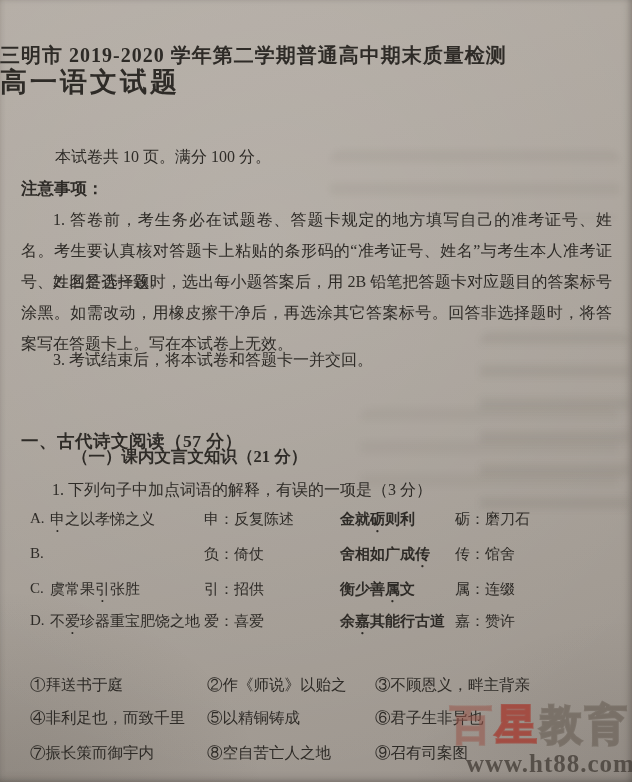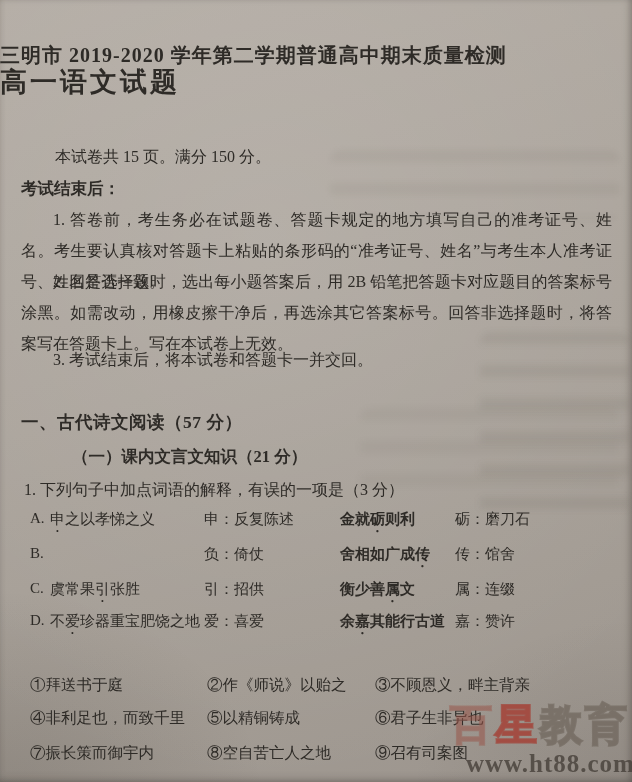--- a/index.html
+++ b/index.html
@@ -27,24 +27,24 @@
   .meta-line { left: 55px; top: 147px; font-size: 16px; }
   .notes-heading { left: 21px; top: 178px; font-size: 16.5px; font-weight: 700; }
   .notice {
     left: 21px; width: 591px; margin: 0;
     font-size: 16px; line-height: 31px;
     text-indent: 2em; text-align: justify;
   }
   #notice-1 { top: 204px; }
   #notice-2 { top: 266px; }
   #notice-3 { top: 344px; }
-  .section-heading { left: 21px; top: 410px; font-size: 17.5px; font-weight: 700; letter-spacing: 0.5px; }
+  .section-heading { left: 21px; top: 429px; font-size: 17.5px; font-weight: 700; letter-spacing: 0.5px; }
   .subsection-heading { left: 72px; top: 446px; font-size: 16.5px; font-weight: 700; }
   .q-stem { left: 24px; font-size: 16px; }
-  #q1-stem { top: 480px; }
+  #q1-stem { top: 480px; margin-left: 28px; }
   #q2-stem { top: 646px; }
   .q1row { left: 0; width: 632px; height: 24px; font-size: 15px; }
   .q1row .cl { position: absolute; left: 30px; }
   .q1row .c1 { position: absolute; left: 50px; }
   .q1row .c2 { position: absolute; left: 204px; }
   .q1row .c3 { position: absolute; left: 340px; font-weight: bold; }
   .q1row .c4 { position: absolute; left: 455px; }
   .q2row { left: 0; width: 632px; height: 24px; font-size: 15.5px; }
   .q2row .g1 { position: absolute; left: 30px; }
   .q2row .g2 { position: absolute; left: 207px; }
@@ -84,22 +84,22 @@
 
 <div class="page">
 
   <div class="abs smudge" id="smudge-a"></div>
   <div class="abs smudge" id="smudge-b"></div>
   <div class="abs smudge" id="smudge-c"></div>
 
   <div class="abs center header-line">三明市 2019-2020 学年第二学期普通高中期末质量检测</div>
   <div class="abs center exam-title">高一语文试题</div>
 
-  <div class="abs meta-line">本试卷共 15 页。满分 150 分。</div>
-  <div class="abs notes-heading">考试结束后：</div>
+  <div class="abs meta-line">本试卷共 10 页。满分 100 分。</div>
+  <div class="abs notes-heading">注意事项：</div>
 
   <p class="abs notice" id="notice-1">1. 答卷前，考生务必在试题卷、答题卡规定的地方填写自己的准考证号、姓名。考生要认真核对答题卡上粘贴的条形码的“准考证号、姓名”与考生本人准考证号、姓名是否一致。</p>
   <p class="abs notice" id="notice-2">2. 回答选择题时，选出每小题答案后，用 2B 铅笔把答题卡对应题目的答案标号涂黑。如需改动，用橡皮擦干净后，再选涂其它答案标号。回答非选择题时，将答案写在答题卡上。写在本试卷上无效。</p>
   <p class="abs notice" id="notice-3">3. 考试结束后，将本试卷和答题卡一并交回。</p>
 
   <div class="abs section-heading">一、古代诗文阅读（57 分）</div>
   <div class="abs subsection-heading">（一）课内文言文知识（21 分）</div>
 
   <div class="abs q-stem" id="q1-stem">1. 下列句子中加点词语的解释，有误的一项是（3 分）</div>
 

